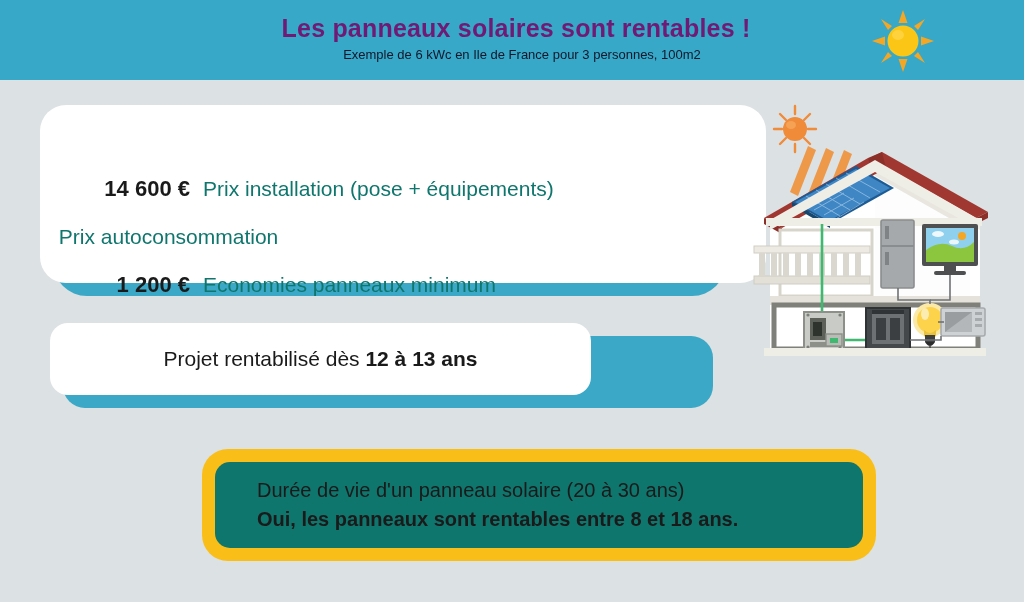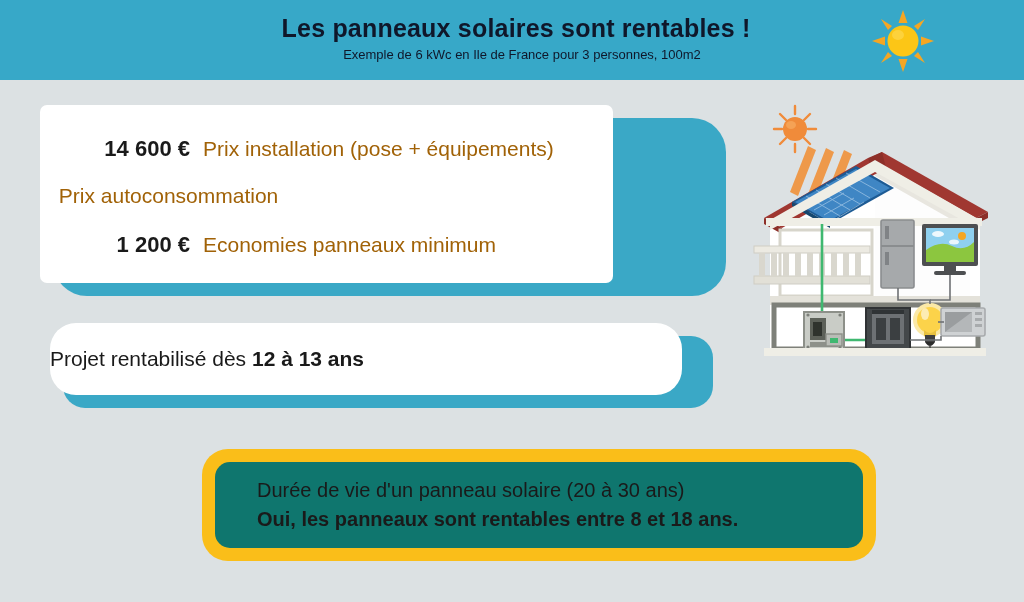--- a/index.html
+++ b/index.html
@@ -27,21 +27,21 @@
   }
   .header-text {
     position: absolute;
     left: 0; top: 0;
     width: 1024px;
     text-align: center;
     padding-top: 13px;
     box-sizing: border-box;
   }
   .header-title {
-    color: #0f172a;
+    color: #701a75;
     font-size: 25px;
     font-weight: bold;
     letter-spacing: 0.2px;
     line-height: 30px;
     margin: 0;
     padding-left: 8px;
   }
   .header-subtitle {
     color: #0f172a;
     font-size: 13px;
@@ -75,22 +75,22 @@
   }
 
   
   #shadow-1 {
     left: 53px; top: 118px;
     width: 673px; height: 178px;
     border-radius: 34px;
   }
   #card-1 {
     left: 40px; top: 105px;
-    width: 573px; height: 178px;
-    border-radius: 7px;
+    width: 726px; height: 178px;
+    border-radius: 26px;
     padding: 26px 0 0 0;
   }
   .price-rows {
     display: flex;
     flex-direction: column;
     gap: 10px;
     padding-top: 5px;
   }
   .price-row {
     display: flex;
@@ -101,38 +101,39 @@
     width: 150px;
     text-align: right;
     font-size: 22px;
     font-weight: bold;
     color: #1a1a1a;
     white-space: pre;
   }
   .price-label {
     font-size: 21px;
     font-weight: normal;
-    color: #a16207;
+    color: #0f766e;
     padding-left: 13px;
     white-space: pre;
+    margin-top: 41px;
   }
 
   
   #shadow-2 {
     left: 63px; top: 336px;
     width: 650px; height: 72px;
     border-radius: 22px;
   }
   #card-2 {
     left: 50px; top: 323px;
-    width: 632px; height: 72px;
-    border-radius: 26px;
+    width: 541px; height: 72px;
+    border-radius: 18px;
     display: flex;
     align-items: center;
-    justify-content: flex-start;
+    justify-content: center;
   }
   .payback-text {
     font-size: 21px;
     color: #1a1a1a;
     white-space: pre;
   }
   .payback-text b {
     font-weight: bold;
   }
 

